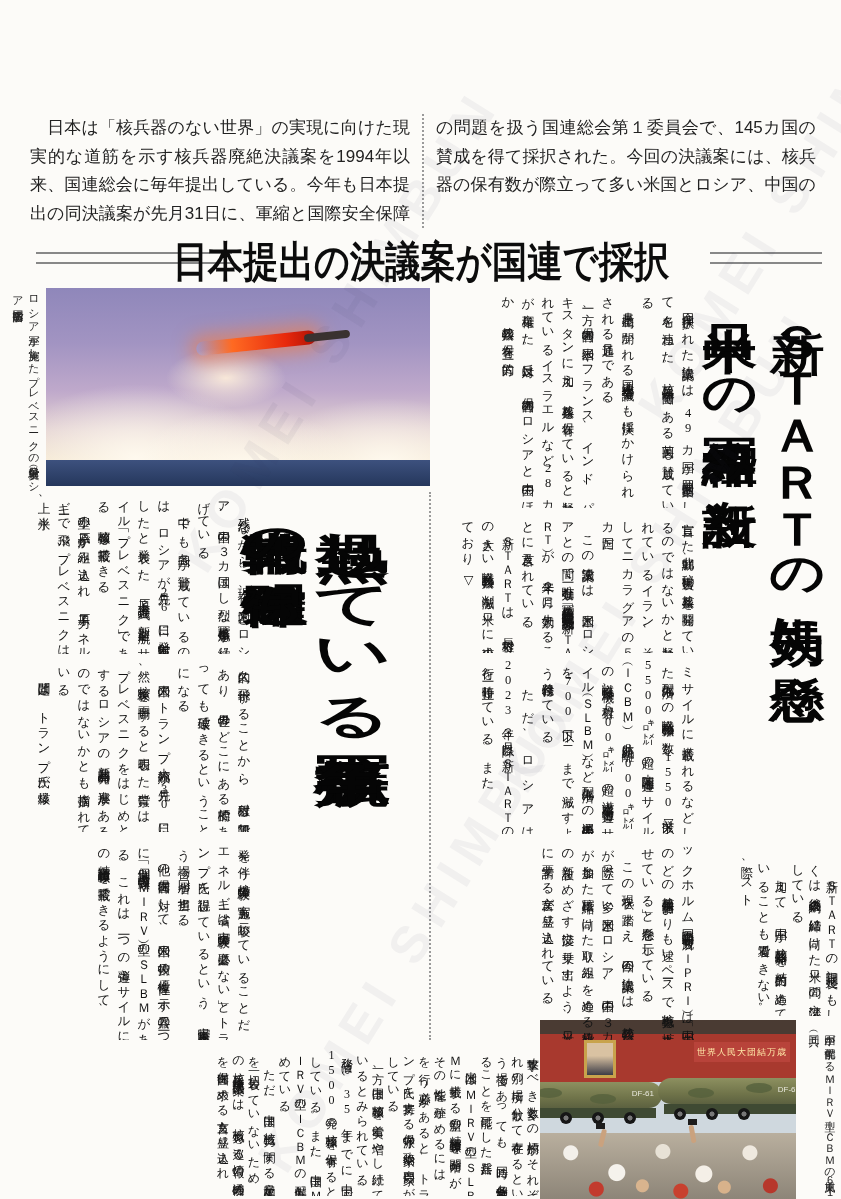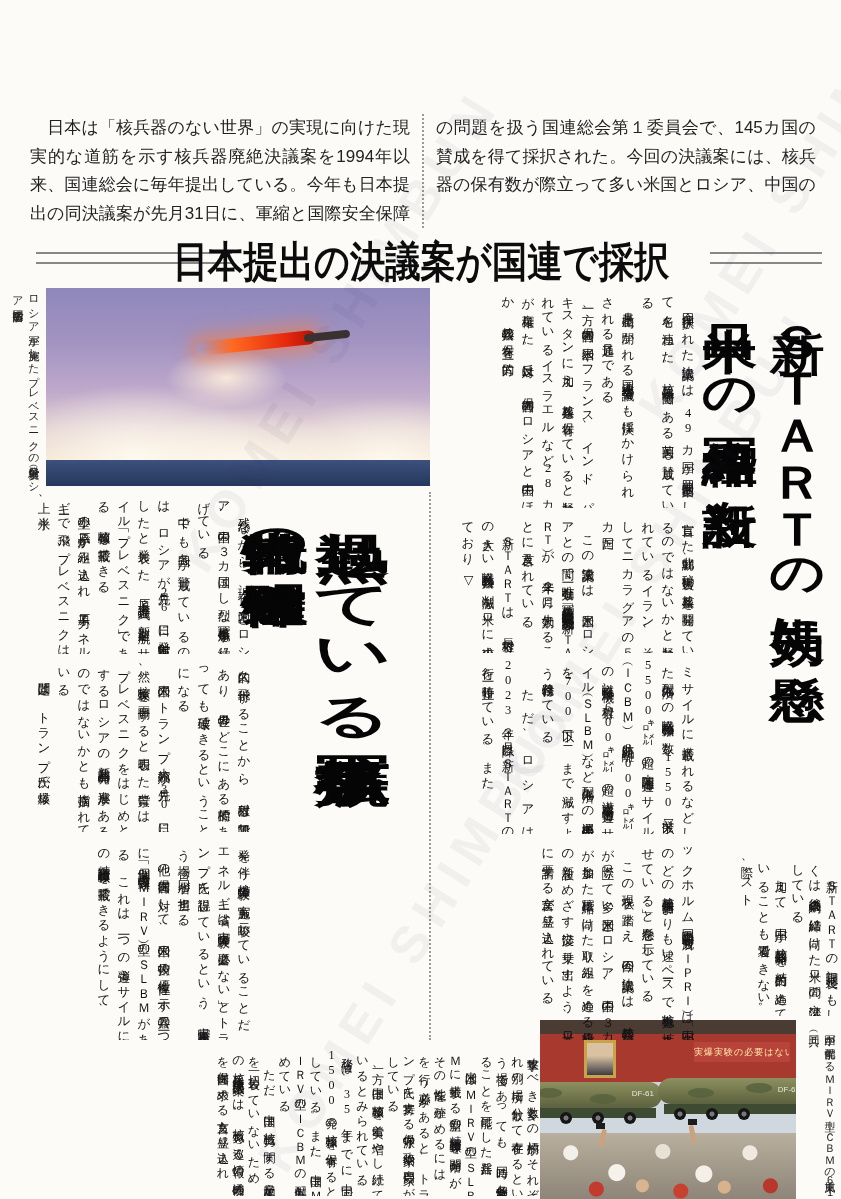--- a/index.html
+++ b/index.html
@@ -212,21 +212,21 @@
 　他の保有国に対して、米国の技術の優位性を示す兵器の一つに「個別誘導多弾頭」（ＭＩＲＶ）型のＳＬＢＭがある。これは、一つの弾道ミサイルに複数の精密誘導核弾頭を搭載できるようにして、</div>
   <div class="vtext block-bottom">攻撃すべき数多くの標的がそれぞれ別の場所に分散して存在するという場合であっても、同時に各個撃破することを可能にした兵器だ。
 　米国はＭＩＲＶ型のＳＬＢＭに搭載する新型の精密誘導弾頭を開発中だが、その性能を確かめるには、実爆実験を行う必要があると、トランプ氏を支持する保守派の政治家や専門家らが主張している。
 　一方、中国は核弾頭を着実に増やし続けているとみられている。米国務省は、35年までに中国が1500発の核弾頭を保有すると予測している。また、中国はＭＩＲＶ型のＩＣＢＭの配備も進めている。
 　ただ、中国は核戦力に関する定量的な情報を一切公表していないため、今回の核兵器廃絶決議案には、核戦力を巡る情報の透明性の確保を保有国に求める文言も盛り込まれ</div>
 
   <div id="photo2">
     <div class="roof"></div>
     <div class="wall"></div>
     <div class="portrait"></div>
-    <div class="banner">実爆実験の必要はない</div>
+    <div class="banner">世界人民大団結万歳</div>
     <div class="tel tel1">
       <div class="missile"></div>
       <div class="blotch" style="left:24px;top:6px;"></div>
       <div class="blotch" style="left:78px;top:12px;"></div>
       <div class="df-mark">DF-61</div>
       <div class="chassis"></div>
 
       <div class="wheel" style="left:48px;"></div>
       <div class="wheel" style="left:80px;"></div>
       <div class="wheel" style="left:112px;"></div>

